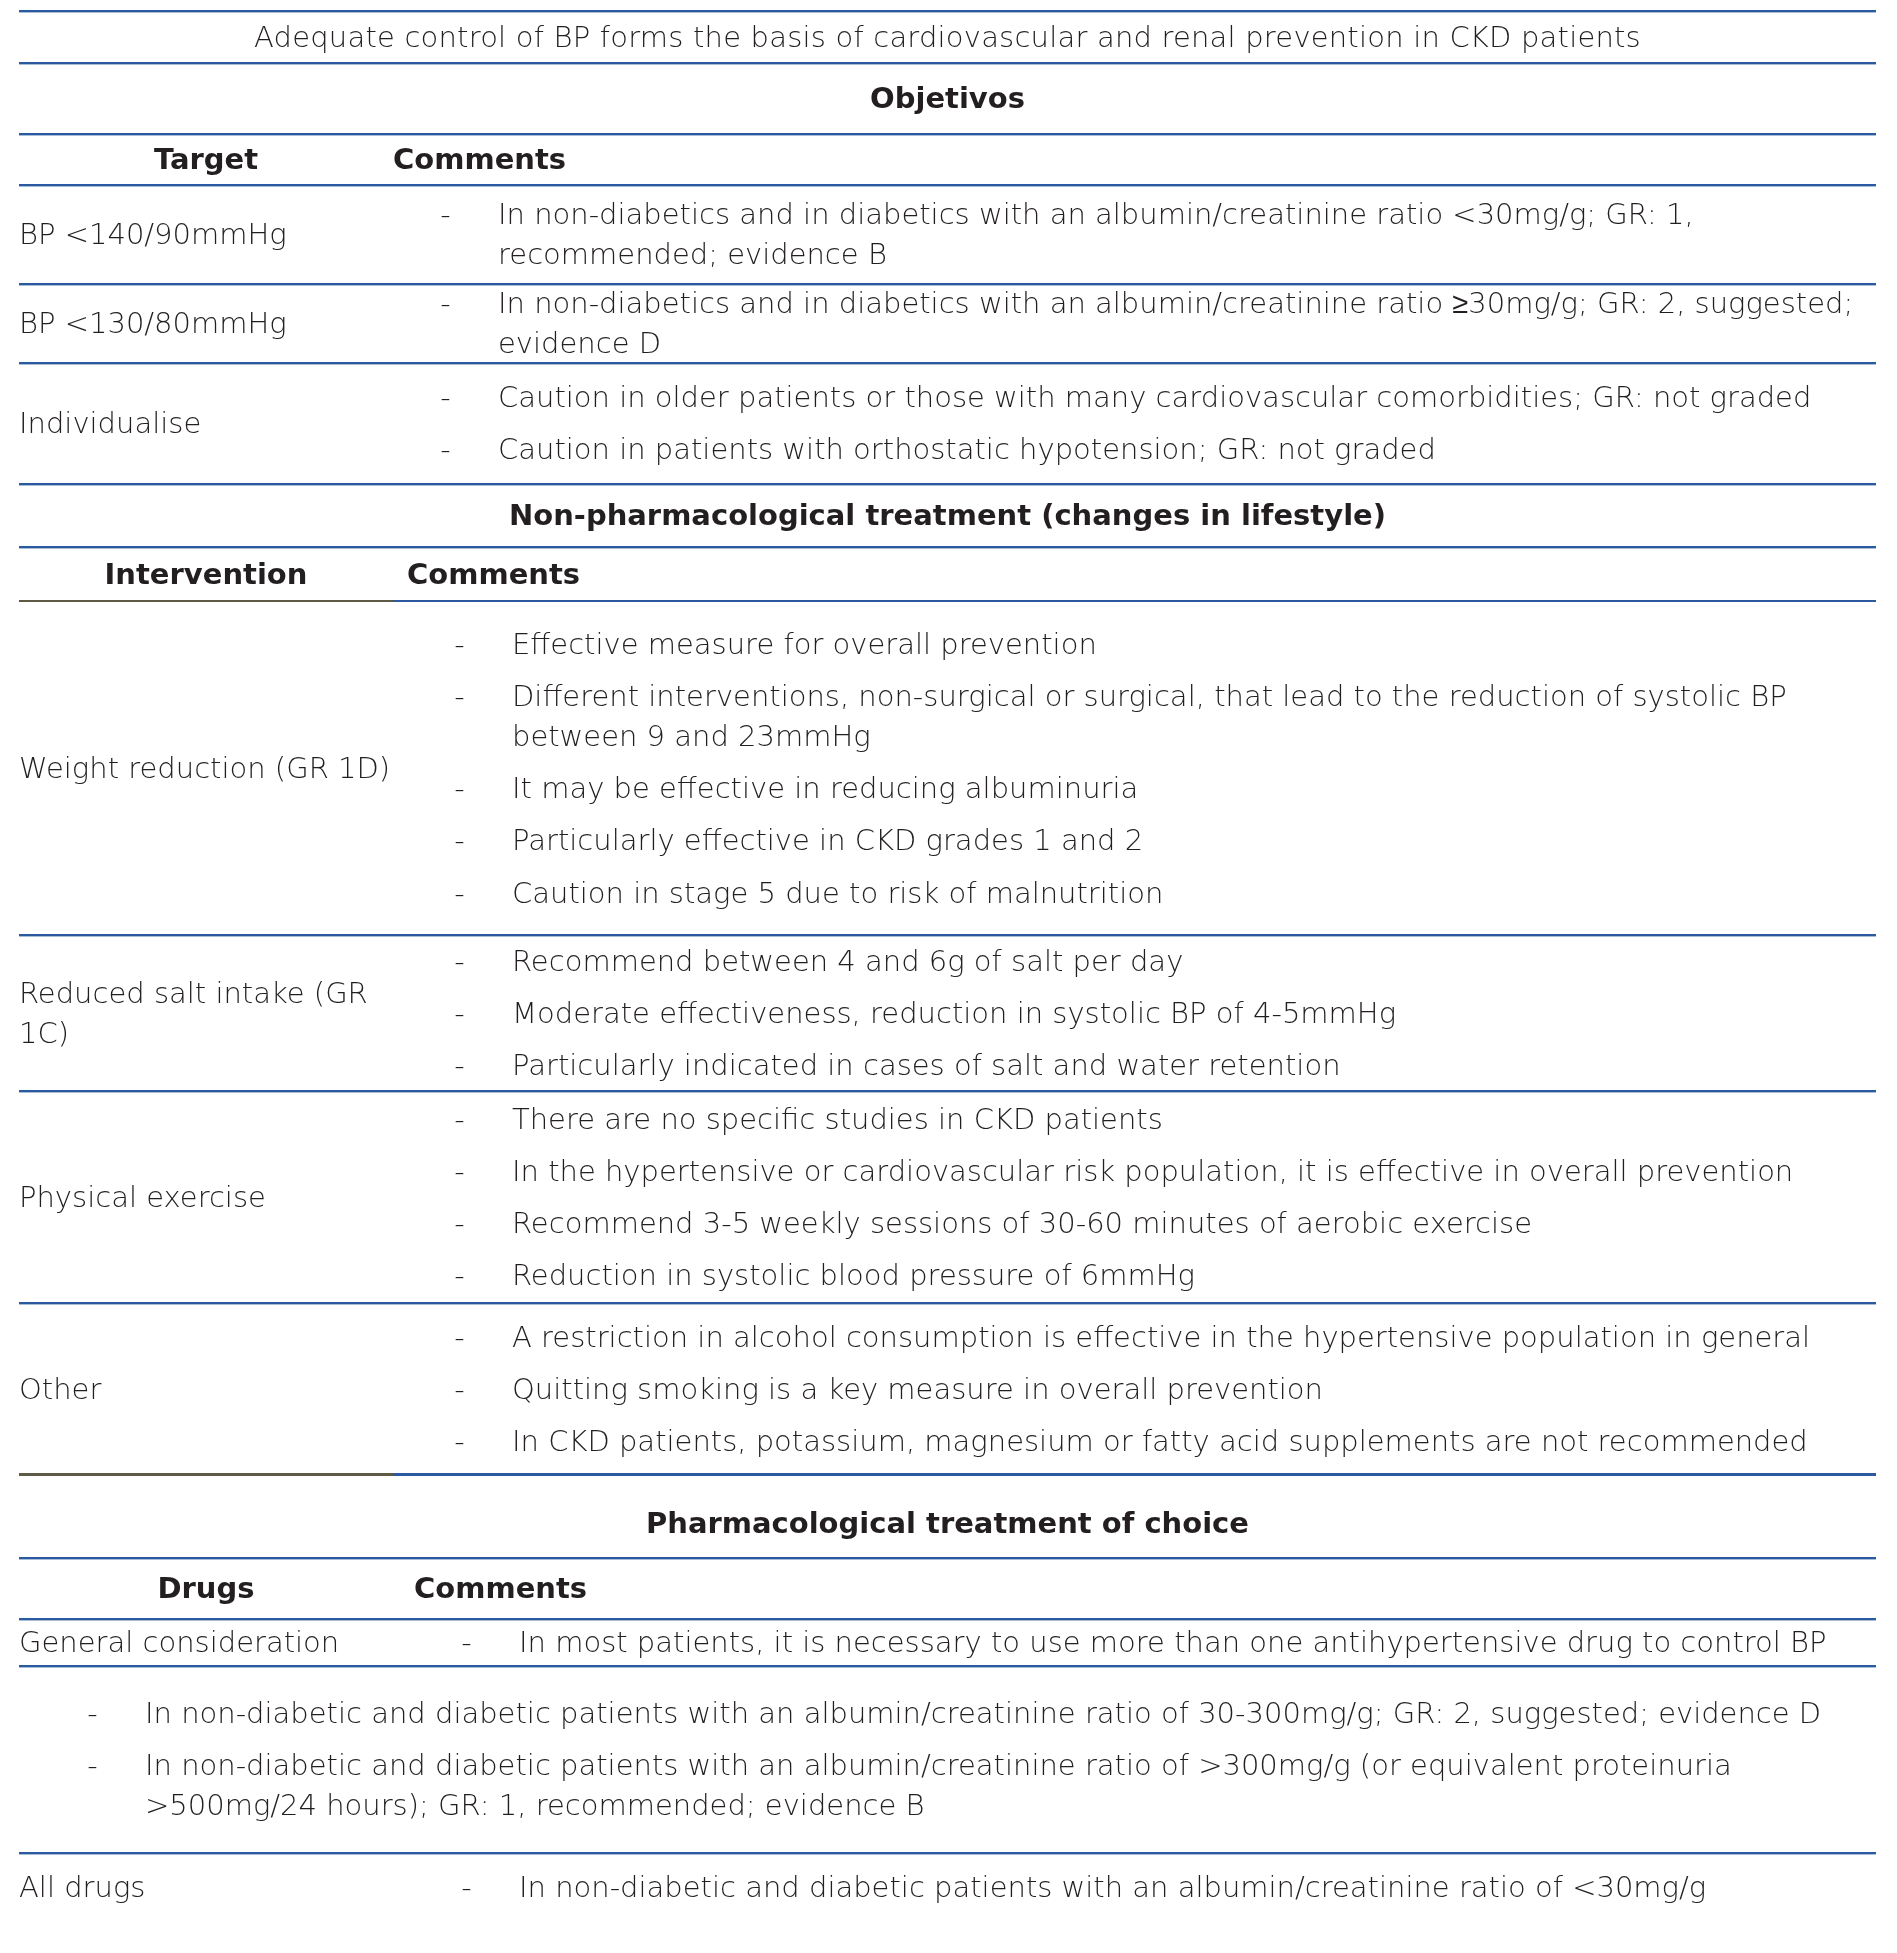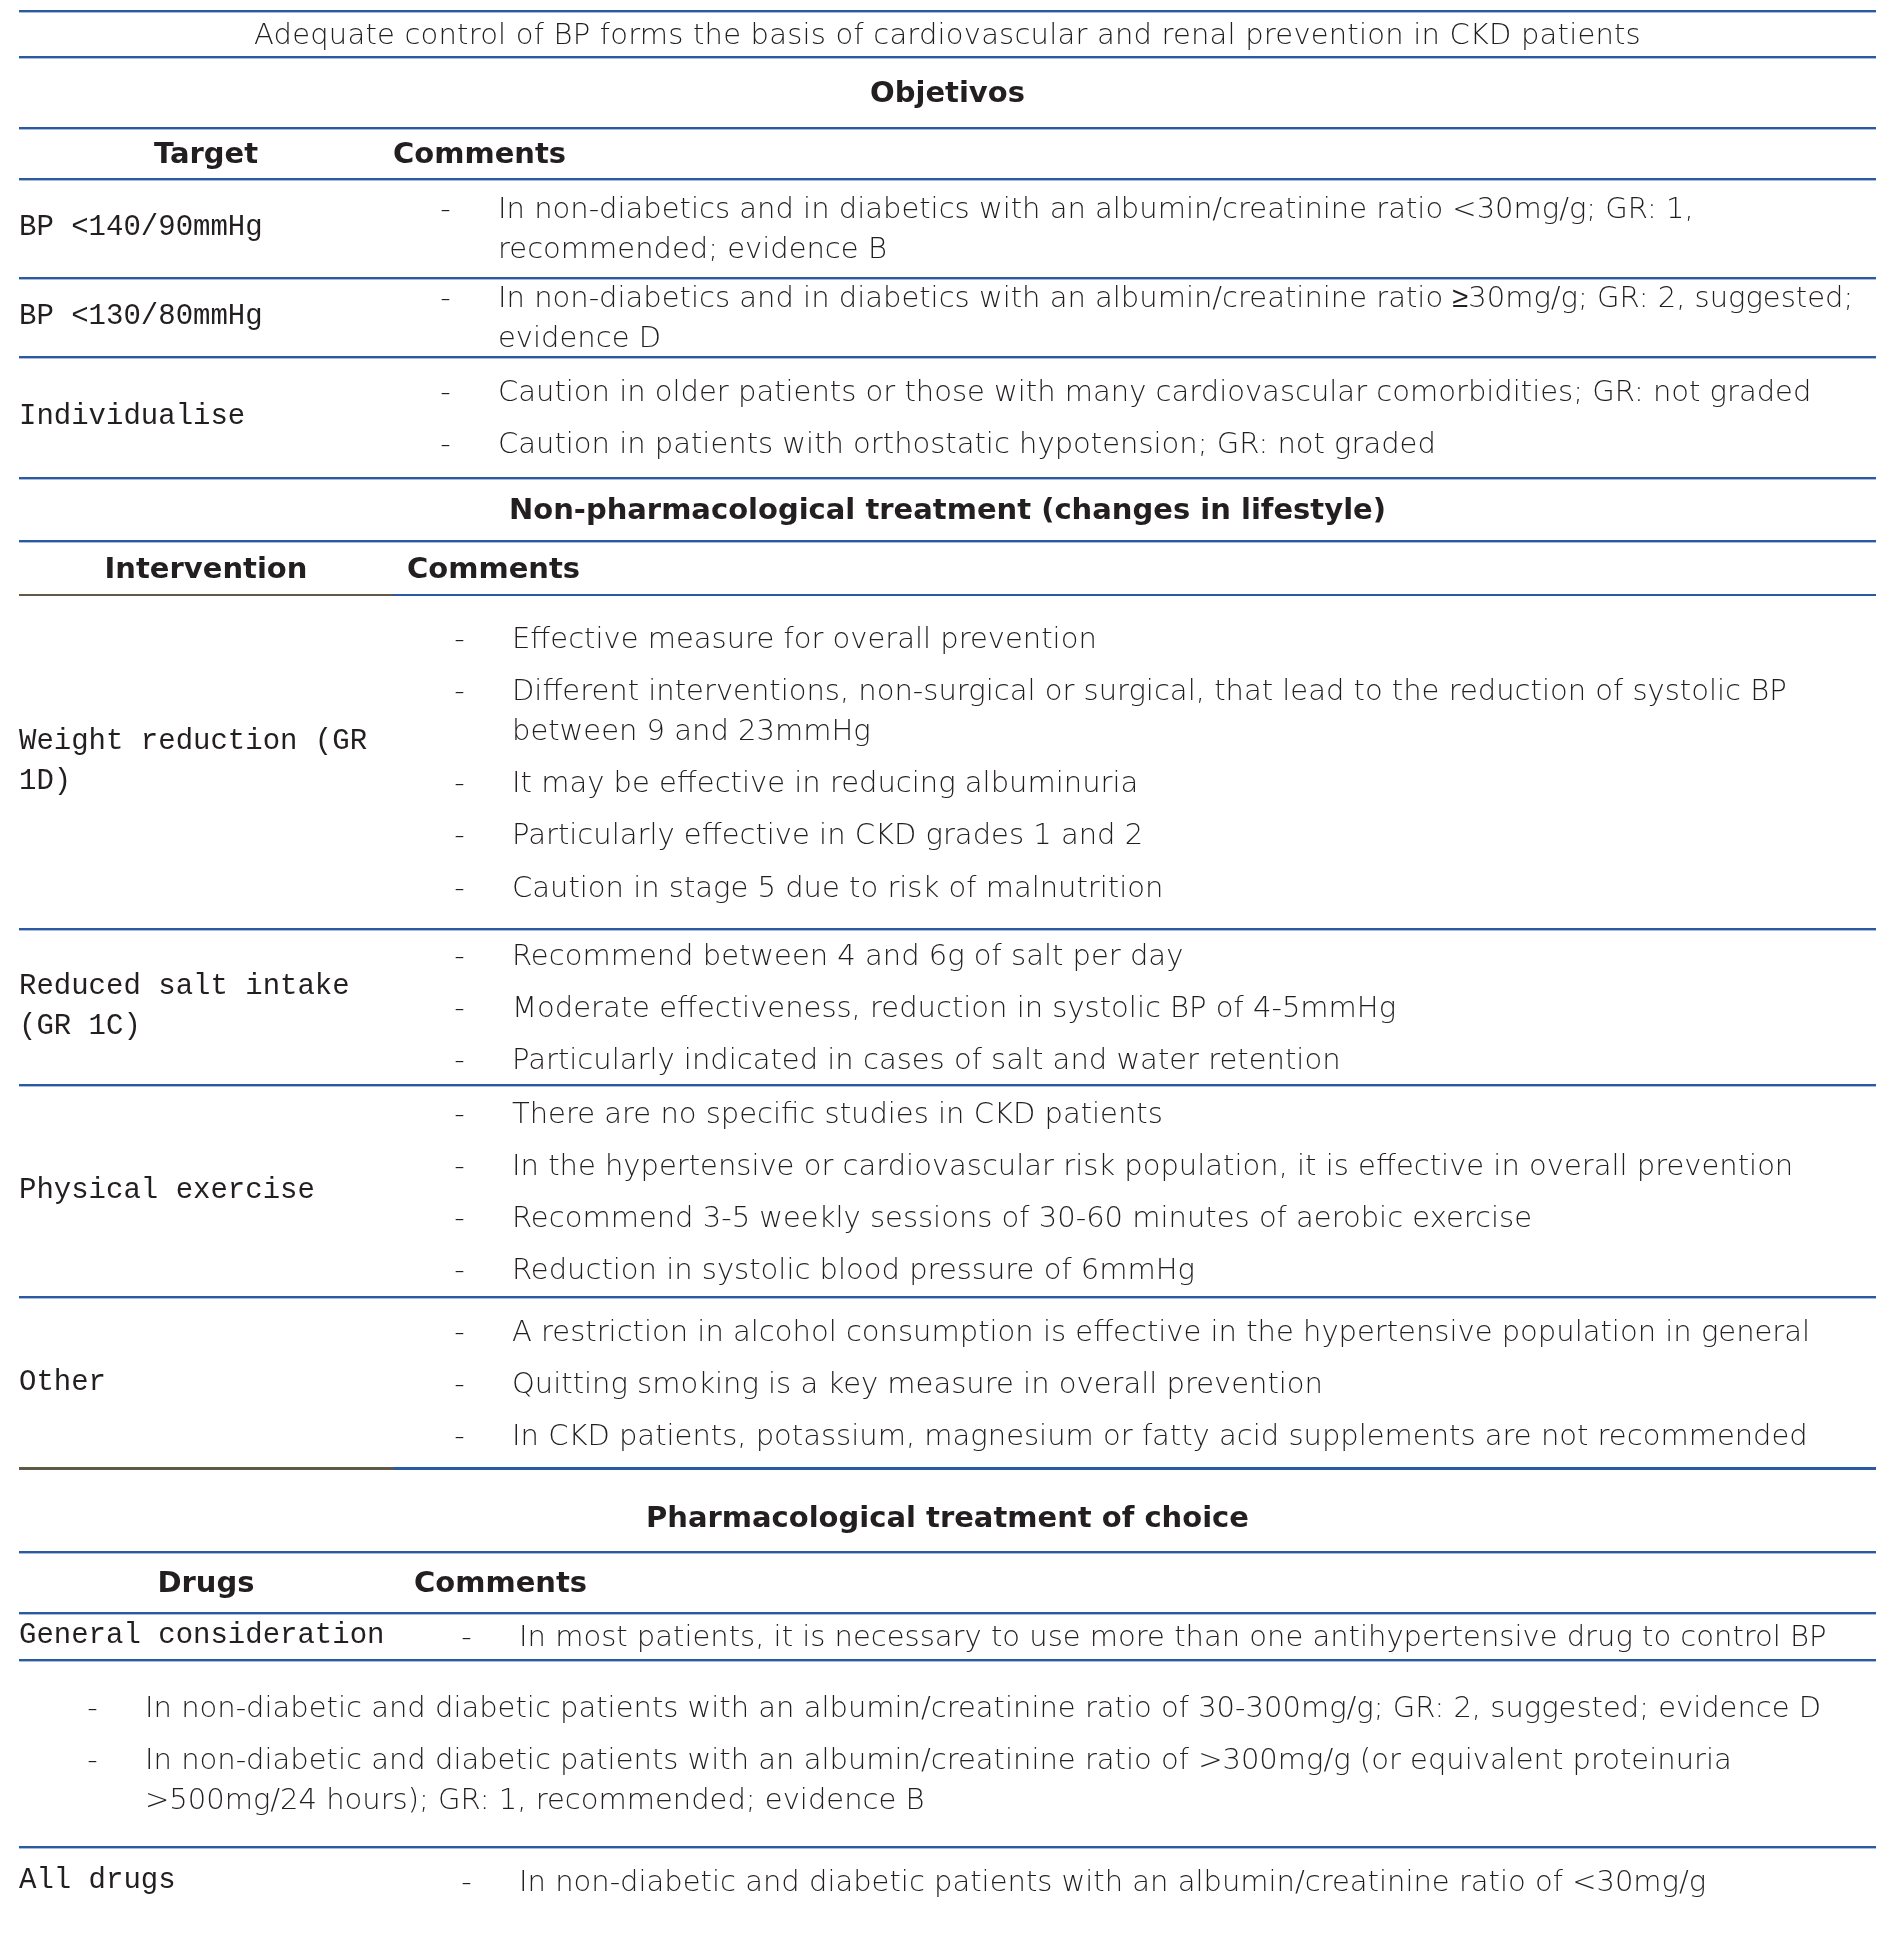--- a/index.html
+++ b/index.html
@@ -3,28 +3,28 @@
 <meta charset="utf-8">
 <style>
   html, body { margin:0; padding:0; background:#ffffff; }
   body { width:1898px; height:1954px; overflow:hidden; position:relative;
          font-family:"DejaVu Sans", "Liberation Sans", sans-serif; color:#231f20; }
   .tbl { position:absolute; left:19px; width:1857px; top:9.6px; }
   .rule { border-top:2.6px solid #2b5aa0; box-shadow:0 0.9px 0 #9fb6d9; }
   .rule.split { border-top:none; box-shadow:none; height:2.6px; display:flex; }
   .rule.split .l { width:374px; background:#5f5a45; }
   .rule.split .r { flex:1; background:#2b5aa0; }
-  .intro { height:44px; display:flex; align-items:center; justify-content:center;
+  .intro { height:50px; display:flex; align-items:center; justify-content:center;
            font-size:29px; font-weight:300; letter-spacing:0.2px; }
   .section-title { display:flex; align-items:center; justify-content:center;
                    font-size:29px; font-weight:bold;text-align:center; }
   .colhead { display:flex; align-items:center; font-size:29px; font-weight:bold; }
   .colhead .c1 { width:374px;text-align:center; }
   .row { display:flex; align-items:center; font-size:29px; font-weight:300; }
-  .row .c1 { width:374px; line-height:40px;font-family:Liberation Mono, monospace; }
+  .row .c1 { width:374px; line-height:40px; }
   .row .c2 { flex:1; display:flex; flex-direction:column; justify-content:center; }
   .item { display:flex; line-height:40px; }
   .item .dash { width:105px; text-align:center; flex:none; }
   .item .txt { flex:1; padding-right:17.5px; }
   .gap { height:12.2px; }
 </style>
 </head>
 <body>
 
 <div class="tbl">

